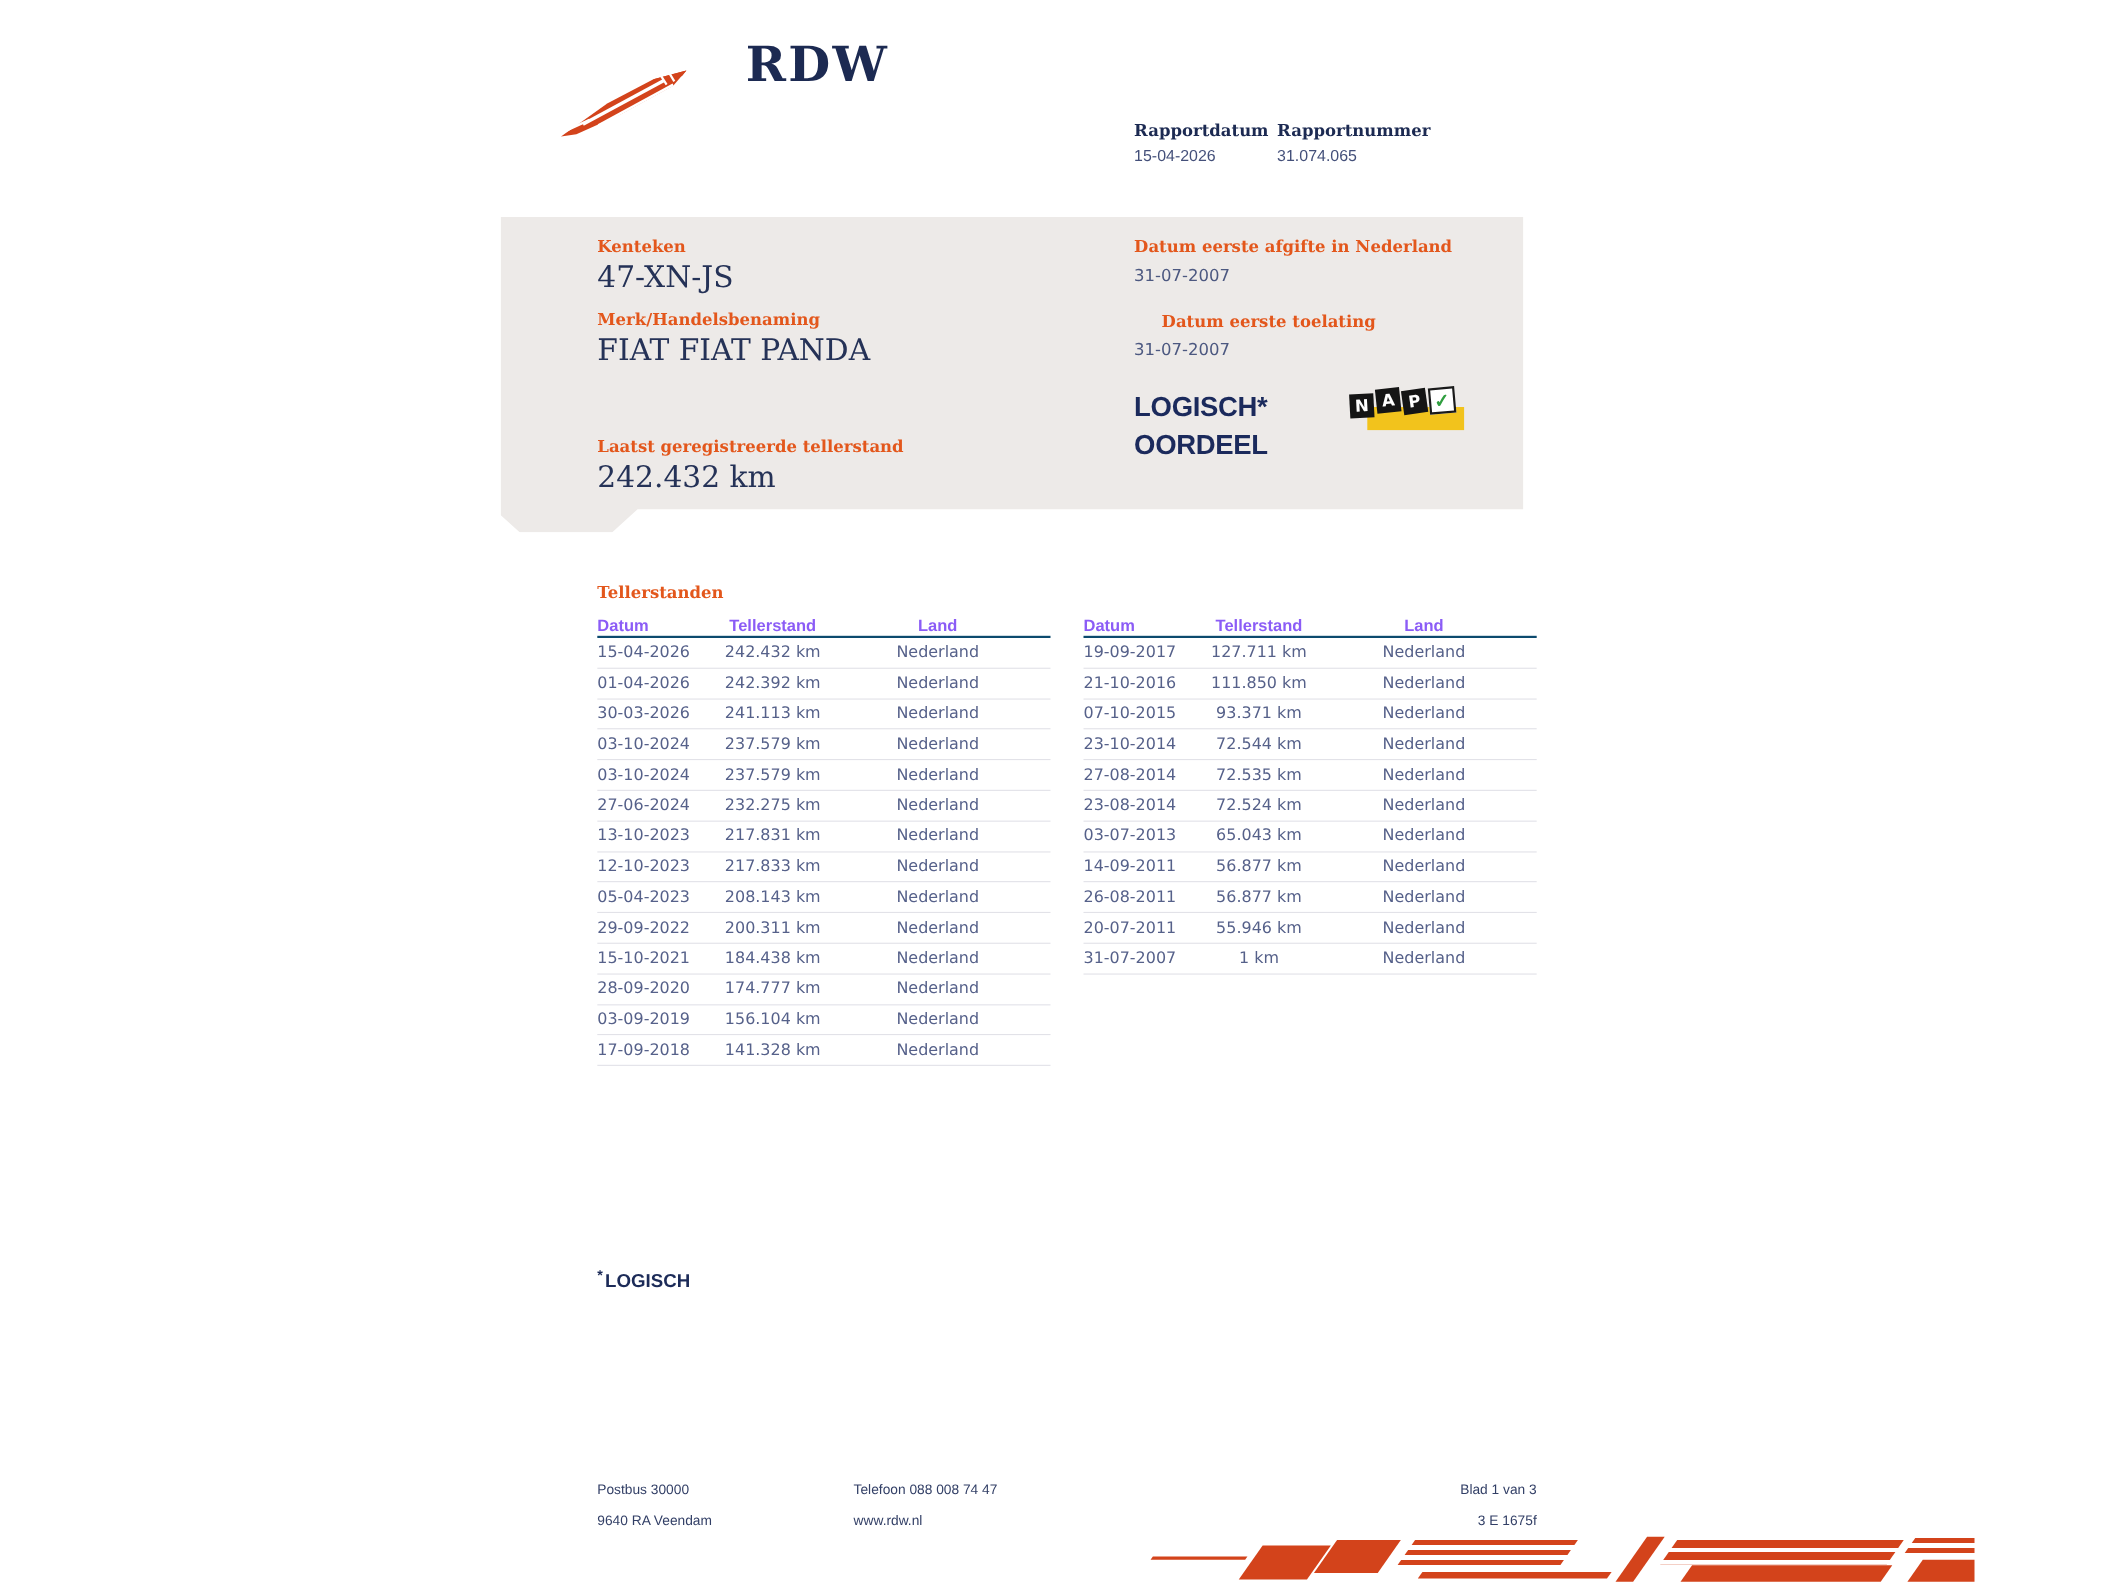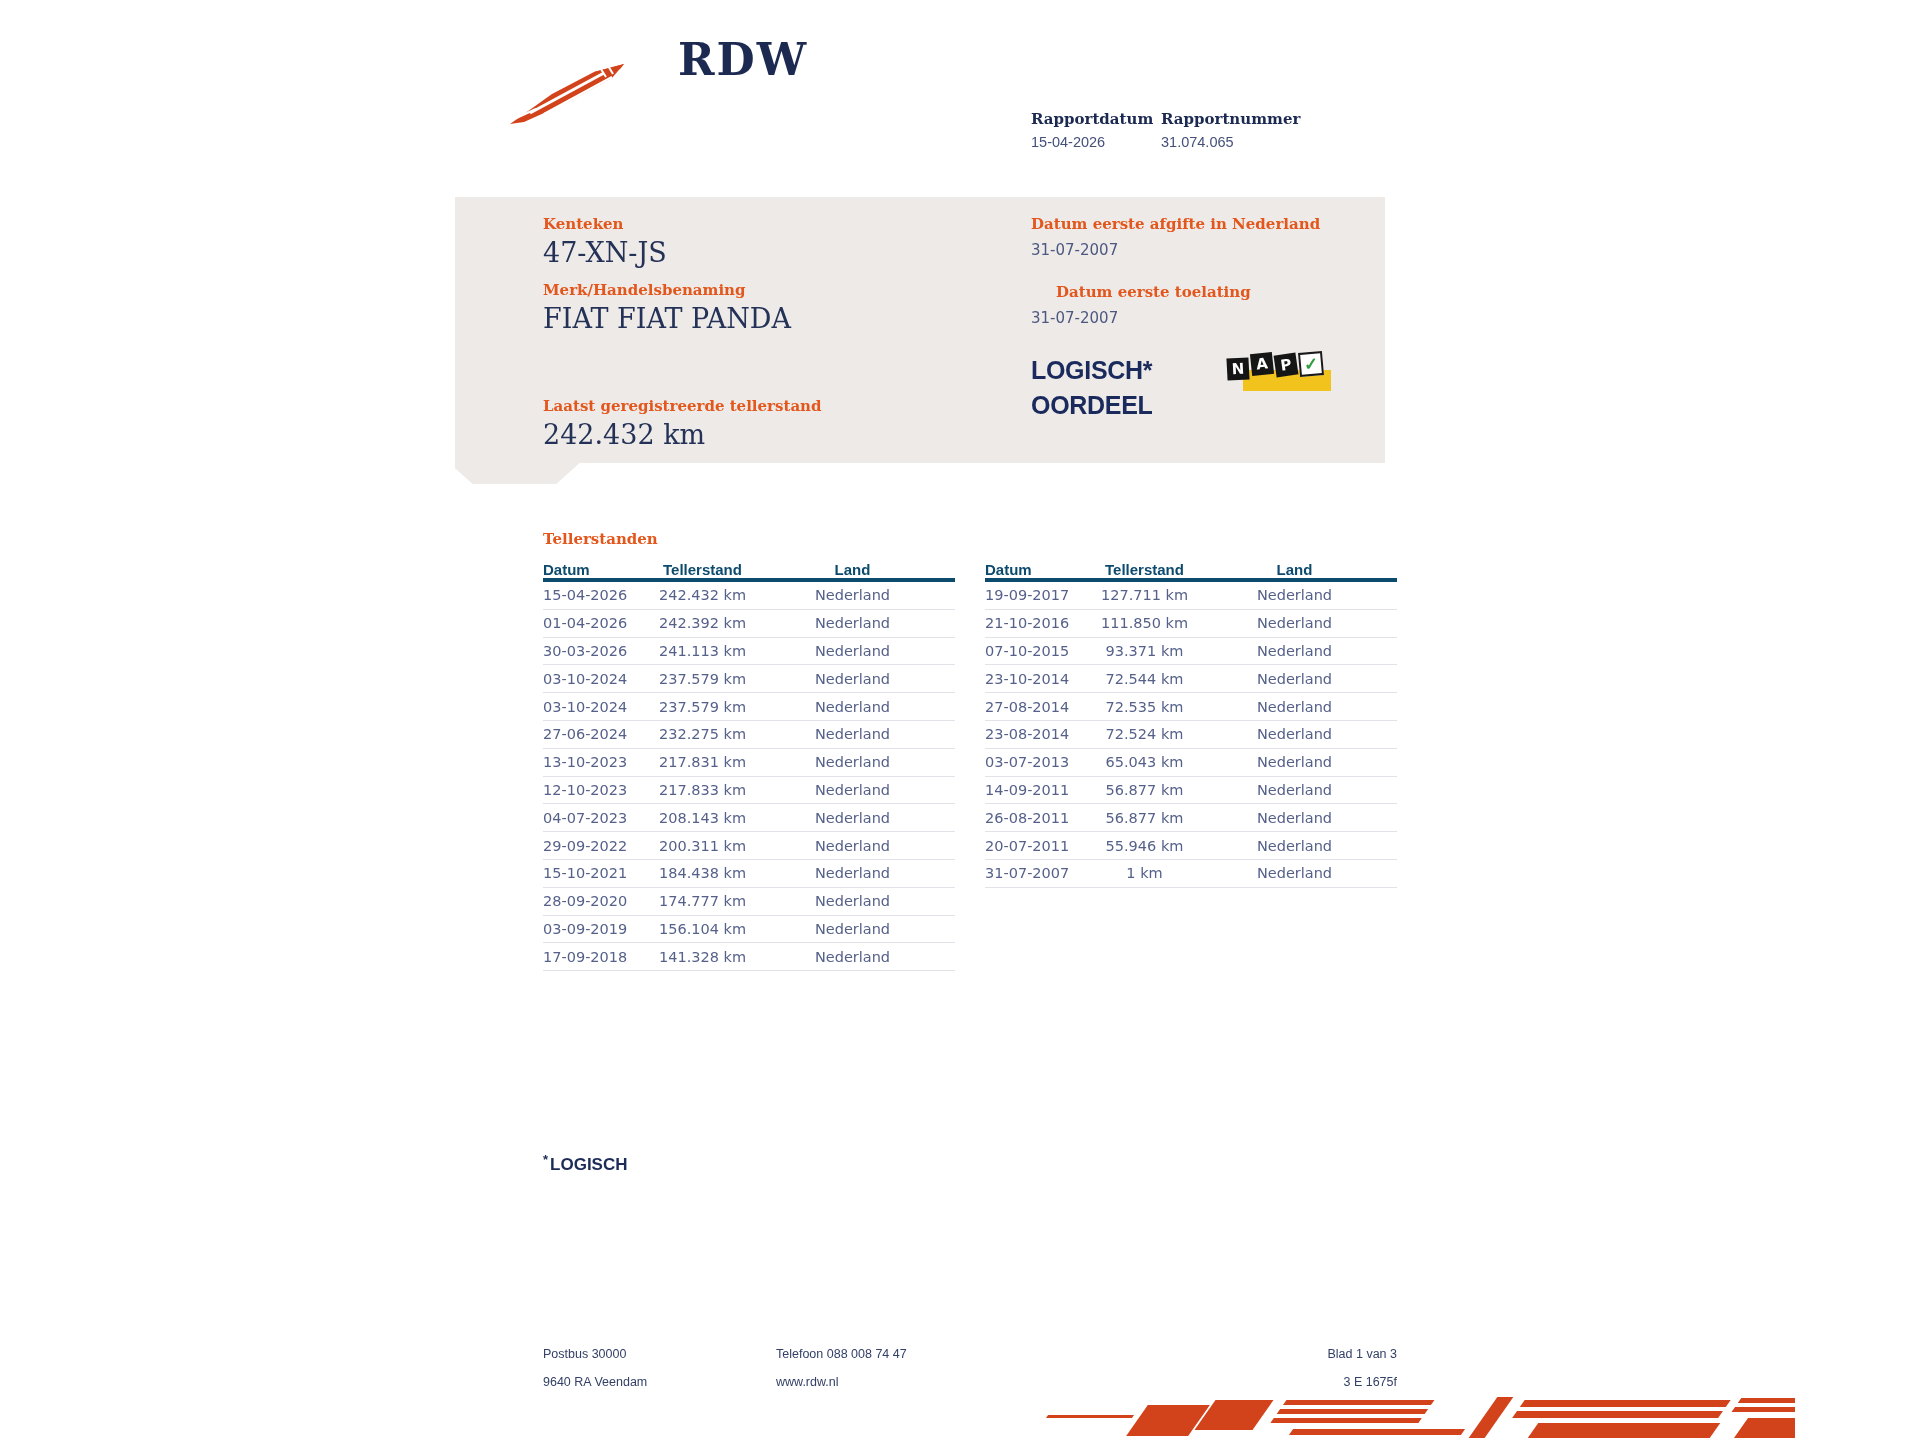--- a/index.html
+++ b/index.html
@@ -33,22 +33,22 @@
             display:flex;align-items:center;justify-content:center;font-family:"DejaVu Sans",sans-serif;}
   .nap-check{width:20px;height:20px;background:#ffffff;border:2px solid #1a1a1a;color:#2f9e3f;
              font-weight:bold;font-size:17px;display:flex;align-items:center;justify-content:center;}
 
   
   .section-title{left:543px;top:530px;font-family:"DejaVu Serif",serif;font-weight:bold;
                  font-size:15px;color:#e3571c;}
   .tbl{width:412px;}
   #tbl-left{left:543px;top:556px;}
   #tbl-right{left:985px;top:556px;}
-  .t-head{display:flex;align-items:flex-end;height:22px;border-bottom:4px solid #0c4a6e;
-          font-weight:bold;font-size:15px;color:#0c4a6e;font-family:"Liberation Sans",sans-serif;}
+  .t-head{display:flex;align-items:flex-end;height:22px;border-bottom:2px solid #0c4a6e;
+          font-weight:bold;font-size:15px;color:#8b5cf6;font-family:"Liberation Sans",sans-serif;}
   .t-row{box-sizing:border-box;display:flex;align-items:center;height:27.8px;
          border-bottom:1px solid #e2e2e8;font-family:"DejaVu Sans",sans-serif;
          font-size:14.5px;color:#56618a;}
   .c-date{width:112px;text-align:left;}
   .c-km{width:95px;text-align:center;}
   .c-land{flex:1;text-align:center;}
 
   
   .fn-title{left:543px;top:1152px;font-weight:bold;font-size:17px;color:#1c2b58;}
   .fn-title .ast{font-size:13px;vertical-align:6px;margin-right:2px;}
@@ -156,21 +156,21 @@
         <span class="c-date">13-10-2023</span>
         <span class="c-km">217.831 km</span>
         <span class="c-land">Nederland</span>
       </div>
       <div class="t-row">
         <span class="c-date">12-10-2023</span>
         <span class="c-km">217.833 km</span>
         <span class="c-land">Nederland</span>
       </div>
       <div class="t-row">
-        <span class="c-date">04-07-2023</span>
+        <span class="c-date">05-04-2023</span>
         <span class="c-km">208.143 km</span>
         <span class="c-land">Nederland</span>
       </div>
       <div class="t-row">
         <span class="c-date">29-09-2022</span>
         <span class="c-km">200.311 km</span>
         <span class="c-land">Nederland</span>
       </div>
       <div class="t-row">
         <span class="c-date">15-10-2021</span>

